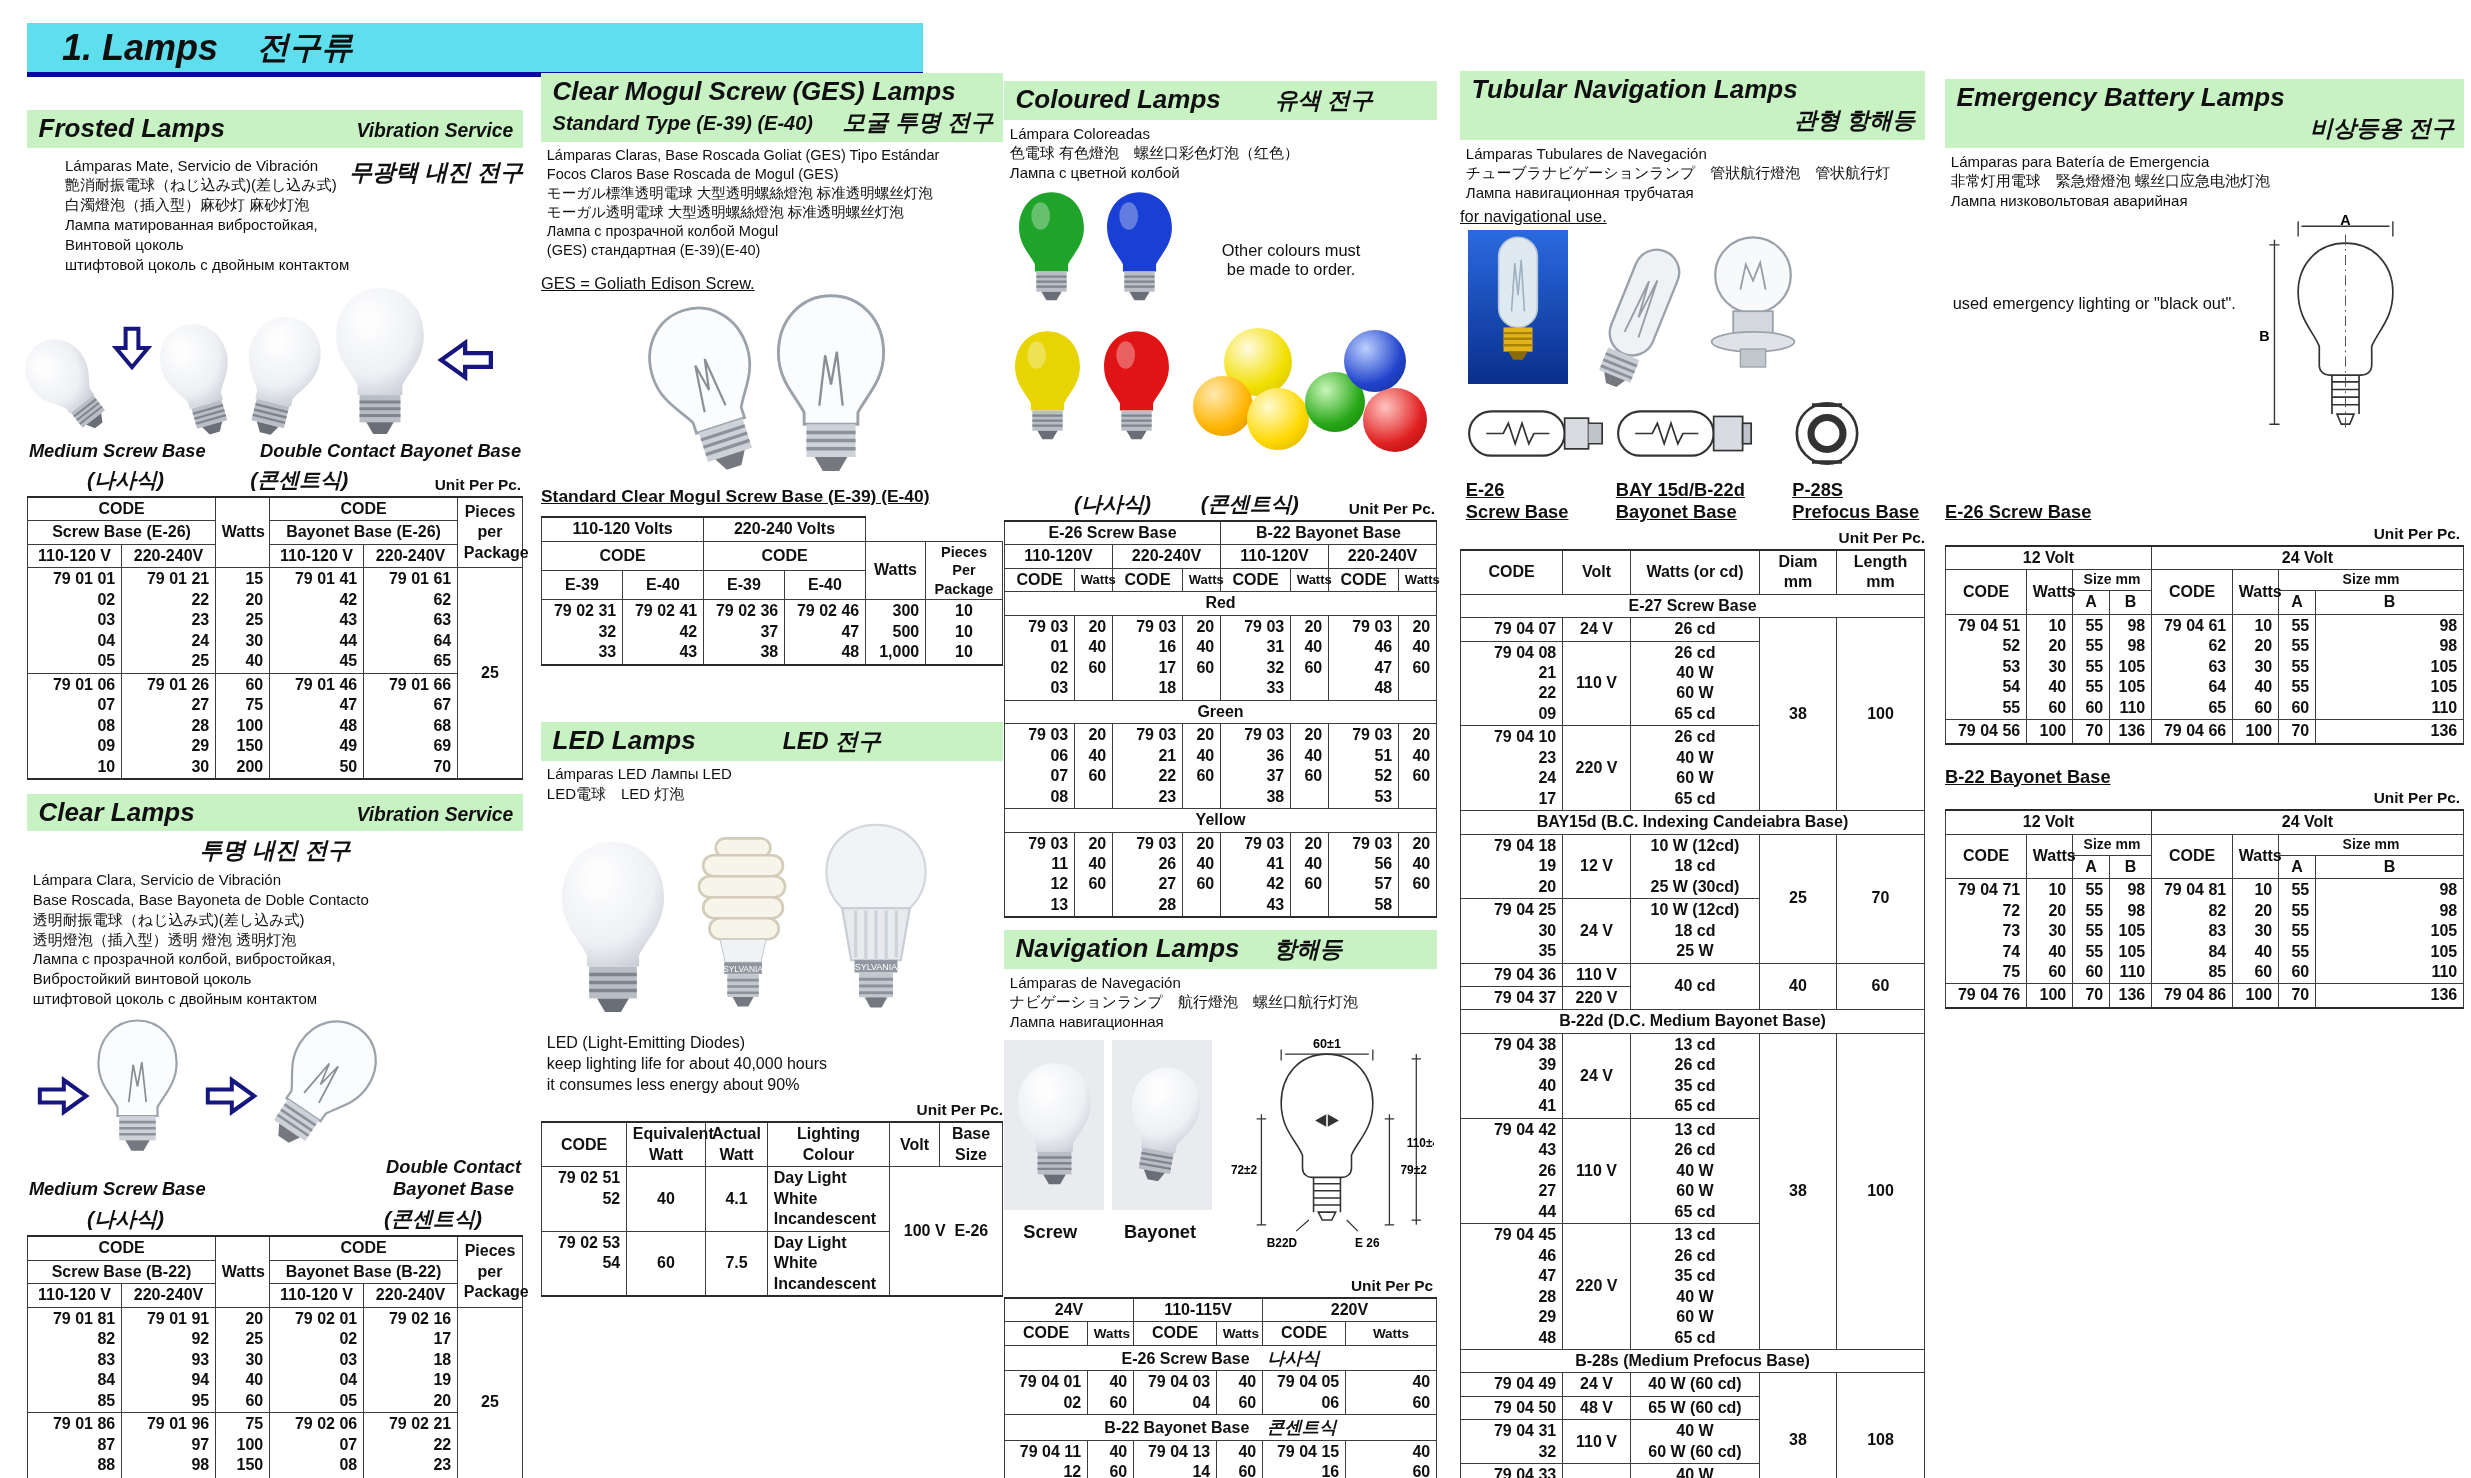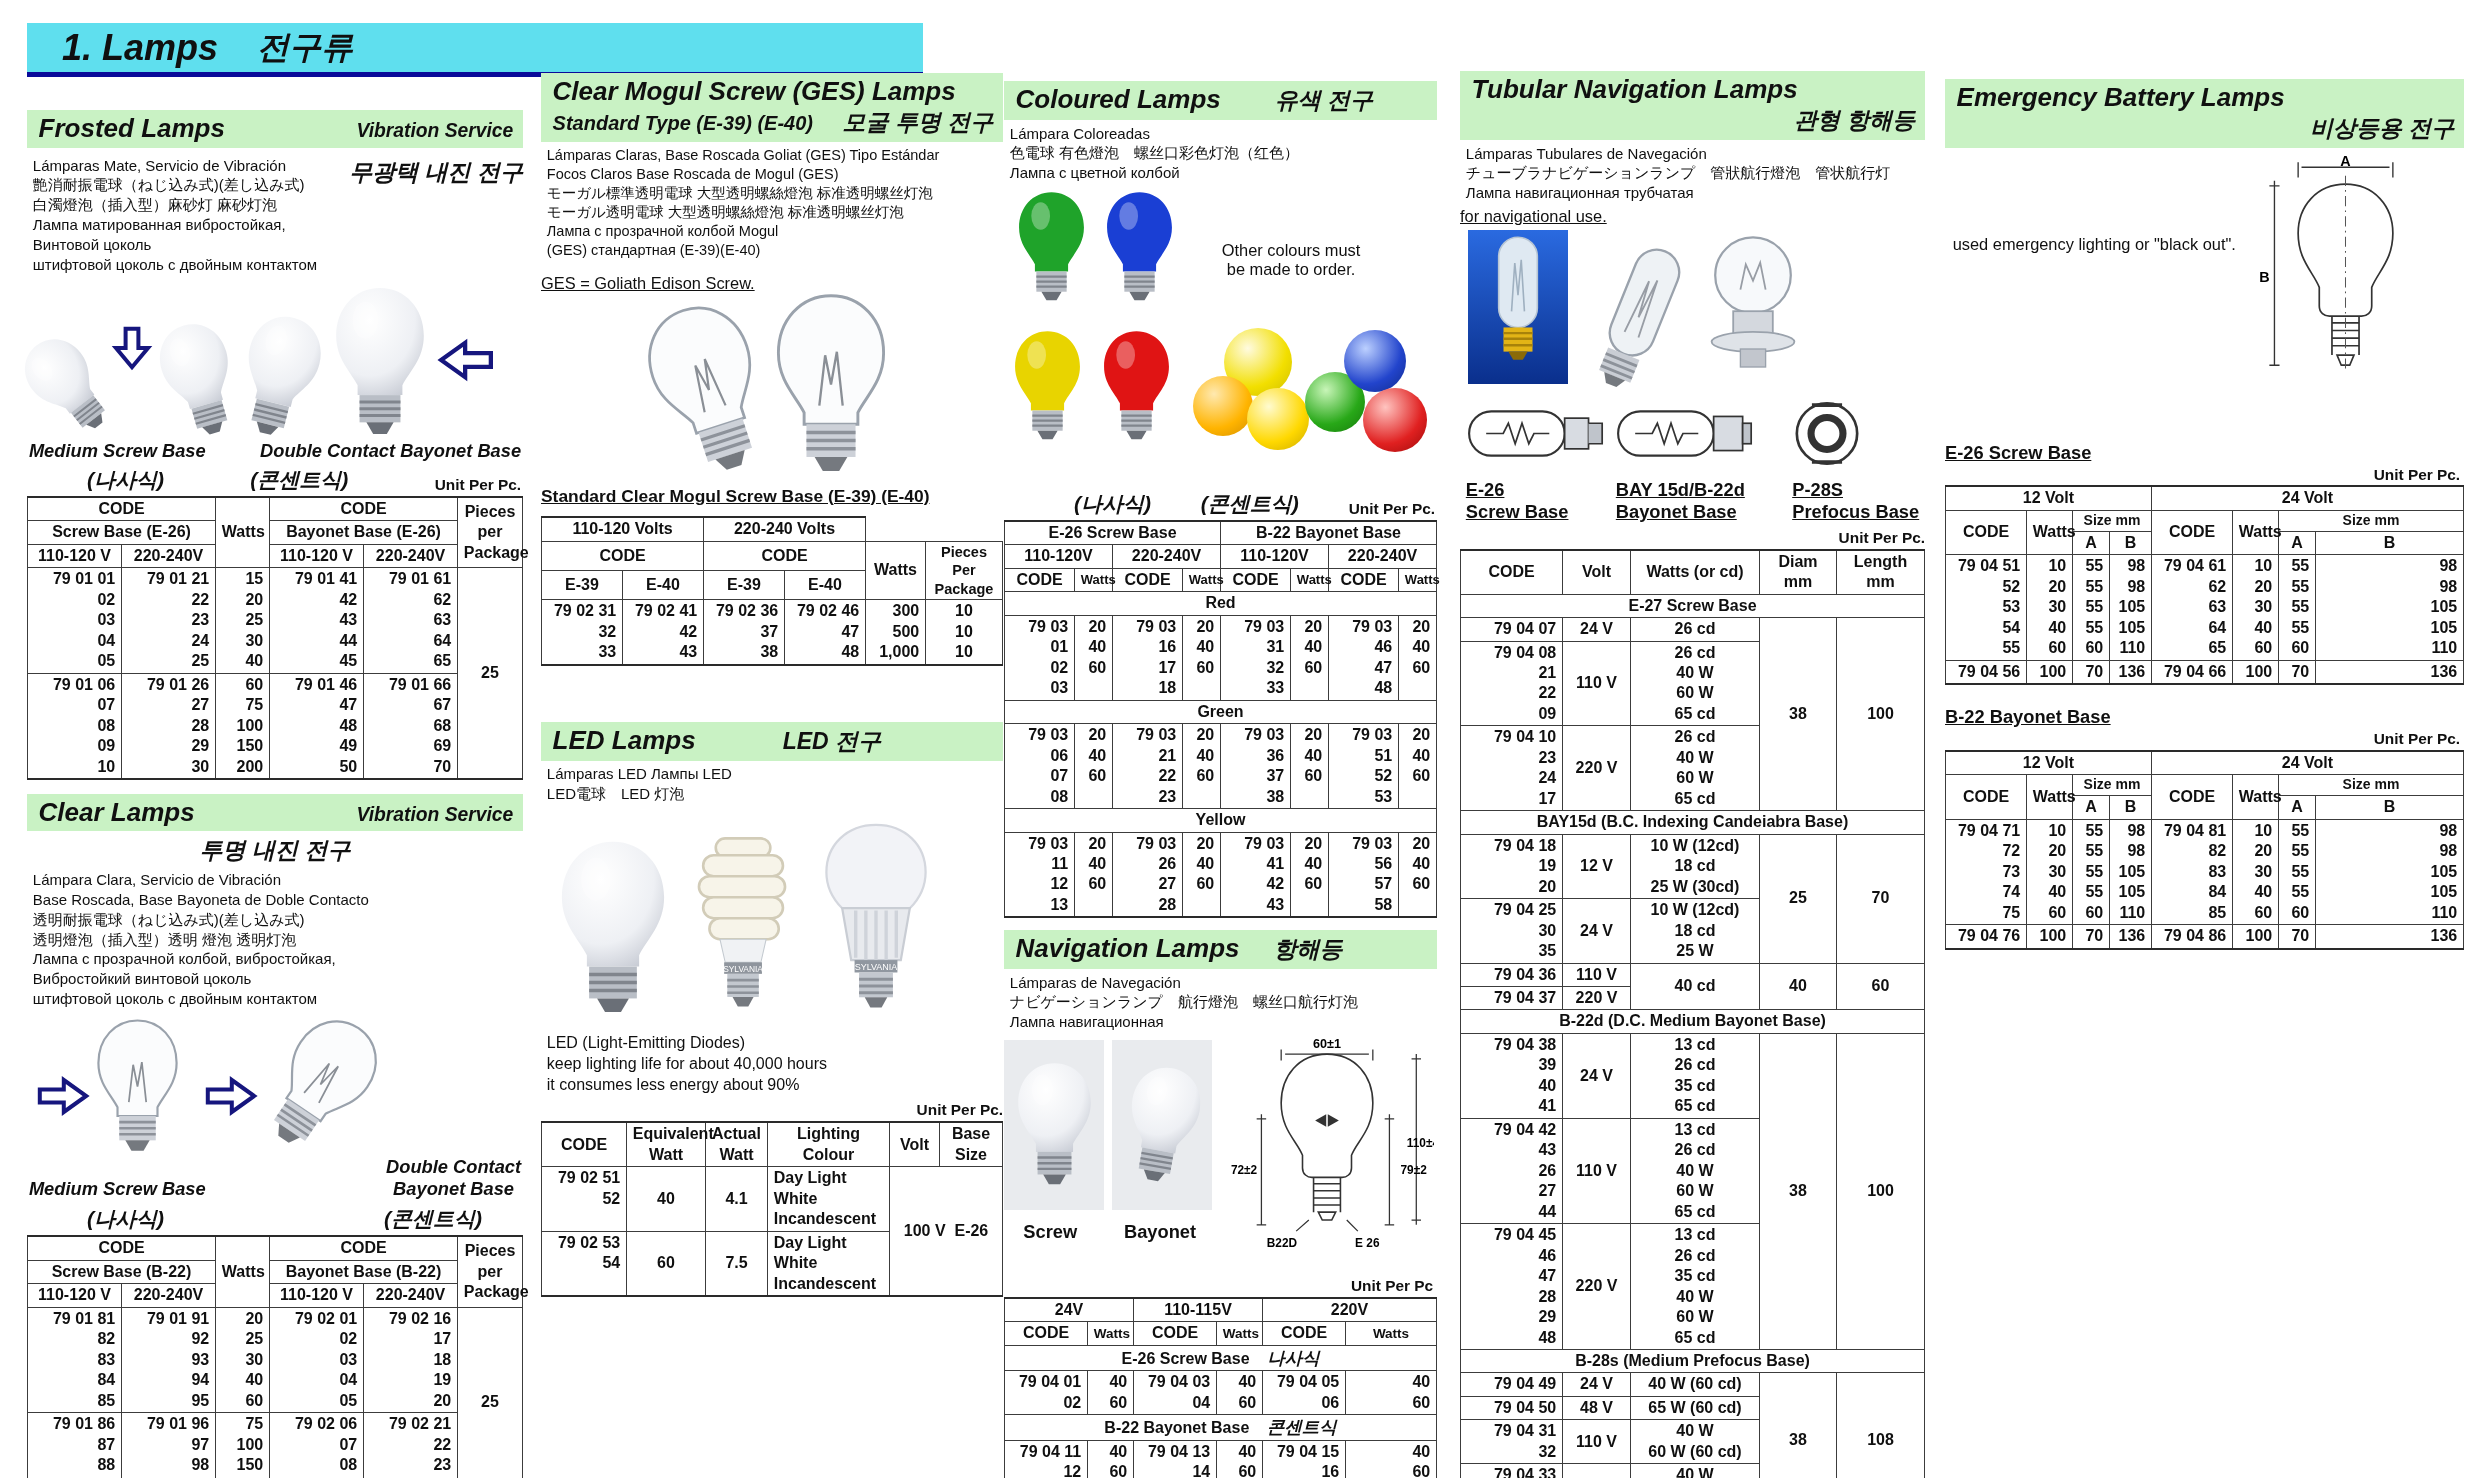--- a/index.html
+++ b/index.html
@@ -13,21 +13,21 @@
   .hdr .t2{font-size:32px;font-weight:bold;font-style:italic;}
   
   .col{position:absolute;box-sizing:border-box;}
   
   .gbar{background:#c9f2c4;padding:2.9px 9.7px 3.9px 11.6px;margin-bottom:3.9px;}
   .gline{display:flex;justify-content:space-between;align-items:baseline;}
   .gt{font-size:26px;font-weight:bold;font-style:italic;white-space:nowrap;}
   .gs{font-size:19.3px;font-weight:bold;font-style:italic;}
   .gk{font-size:23px;font-weight:bold;font-style:italic;}
   
-  .descrow{display:flex;justify-content:space-between;align-items:flex-start;}
+  .descrow{display:flex;justify-content:flex-end;align-items:flex-start;}
   .desc{font-size:15px;line-height:1.32;margin:3.9px 0 0 5.8px;}
   .desc div{white-space:nowrap;}
   .kotitle{font-size:23px;font-weight:bold;font-style:italic;white-space:nowrap;margin-top:5.8px;}
   .note{font-size:16.4px;margin:3.9px 0 1.9px 5.8px;}
   
   .caprow{display:flex;justify-content:space-between;align-items:flex-end;padding:0 1.9px;}
   .capb{font-size:18.3px;font-weight:bold;font-style:italic;white-space:pre-line;}
   .kolabel{font-size:21px;font-weight:bold;font-style:italic;}
   .unit{font-size:15.4px;font-weight:bold;}
   .cc{text-align:left;text-decoration:underline;}
@@ -1041,20 +1041,25 @@
     </tbody>
       </table>
   </div>
 
   <div class="col" style="left:1945px;top:79px;width:519px;">
 
     <div class="gbar">
       <div class="gt">Emergency Battery Lamps</div>
       <div style="text-align:right;"><span class="gk">비상등용 전구</span></div>
     </div>
+    <div class="desc" style="margin-top:1.9px;">
+      <div>Lámparas para Batería de Emergencia</div>
+        <div>非常灯用電球　緊急燈燈泡 螺丝口应急电池灯泡</div>
+        <div>Лампа низковольтовая аварийная</div>
+    </div>
 
     <div style="position:relative;height:290px;">
       <div class="note" style="position:absolute;left:1.9px;top:79px;font-size:16.4px;">used emergency lighting  or "black out".</div>
       <svg width="203" height="286" viewBox="0 0 240 330" style="position:absolute;left:299px;top:0;">
         <g stroke="#333" fill="none" stroke-width="2">
           <path d="M120 34c34 0 56 26 56 58 0 32-18 46-25 64v22c0 8-6 12-12 12h-38c-6 0-12-4-12-12v-22c-7-18-25-32-25-64 0-32 22-58 56-58Z"></path>
           <path d="M104 190v46M136 190v46"></path>
           <path d="M104 198h32M104 207h32M104 216h32M104 225h32"></path>
           <path d="M110 236h20l-5 12h-10Z"></path>
         </g>

